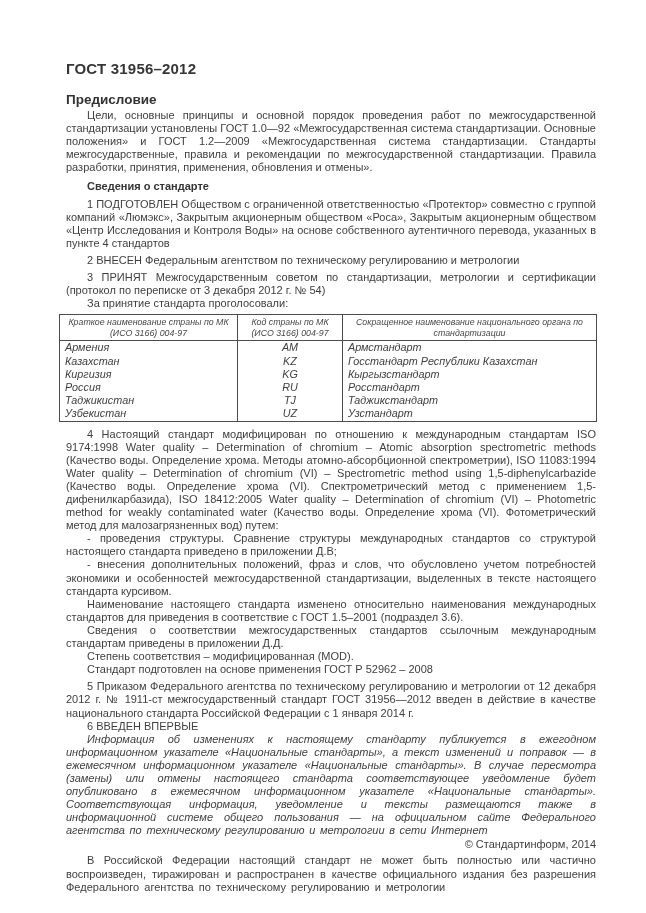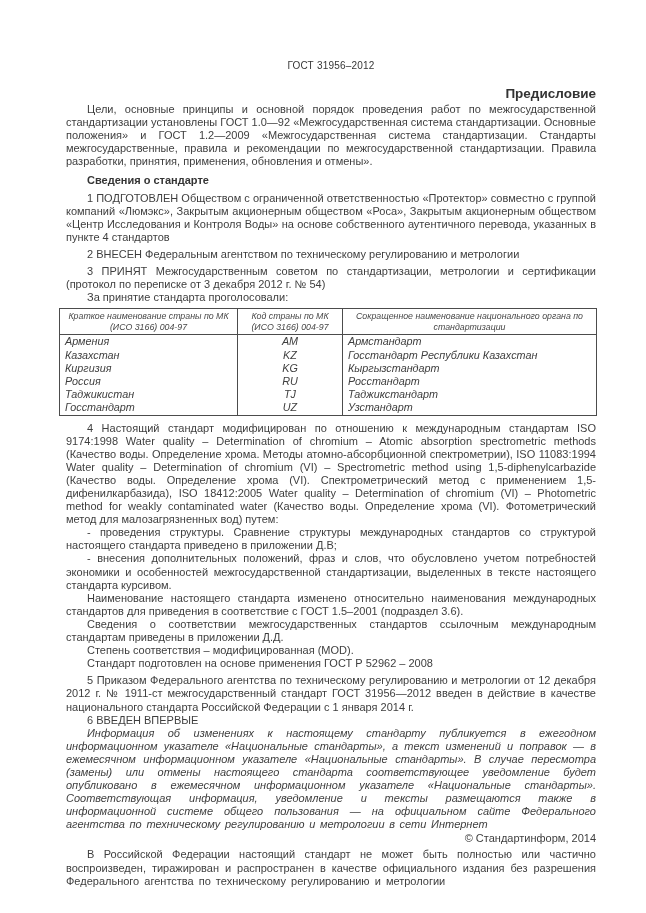--- a/index.html
+++ b/index.html
@@ -10,26 +10,25 @@
     font-family:"Liberation Sans", sans-serif;
     color:#3e3e3e;
     overflow:hidden;
   }
   .content {
     position:absolute;
     left:66px; top:60px;
     width:530px;
   }
   .doc-code {
-    font-size:10px; font-weight:normal; color:#363636;
+    font-size:15px; font-weight:bold; color:#363636;
     letter-spacing:0.2px;
-    text-align:center;
   }
   .title {
-    font-size:13.5px; font-weight:bold; text-align:right;
+    font-size:13.5px; font-weight:bold; text-align:left;
     margin:15px 0 2px 0; color:#333333;
   }
   .para {
     margin:0;
     font-size:11px; line-height:13.1px;
     text-align:justify; text-indent:21px;
     color:#3e3e3e;
   }
   .mt4 { margin-top:4px; }
   .mt6 { margin-top:6px; }
@@ -116,21 +115,21 @@
           <td class="tl">Россия</td>
           <td class="tc">RU</td>
           <td class="tl">Росстандарт</td>
         </tr>
         <tr>
           <td class="tl">Таджикистан</td>
           <td class="tc">TJ</td>
           <td class="tl">Таджикстандарт</td>
         </tr>
         <tr>
-          <td class="tl">Госстандарт</td>
+          <td class="tl">Узбекистан</td>
           <td class="tc">UZ</td>
           <td class="tl">Узстандарт</td>
         </tr>
       </tbody>
     </table>
 
     <p class="para">4 Настоящий стандарт модифицирован по отношению к международным стандартам ISO 9174:1998 Water quality – Determination of chromium – Atomic absorption spectrometric methods (Качество воды. Определение хрома. Методы атомно-абсорбционной спектрометрии), ISO 11083:1994 Water quality – Determination of chromium (VI) – Spectrometric method using 1,5-diphenylcarbazide (Качество воды. Определение хрома (VI). Спектрометрический метод с применением 1,5-дифенилкарбазида), ISO 18412:2005 Water quality – Determination of chromium (VI) – Photometric method for weakly contaminated water (Качество воды. Определение хрома (VI). Фотометрический метод для малозагрязненных вод) путем:</p>
     <p class="para">- проведения структуры. Сравнение структуры международных стандартов со структурой настоящего стандарта приведено в приложении Д.В;</p>
     <p class="para">- внесения дополнительных положений, фраз и слов, что обусловлено учетом потребностей экономики и особенностей межгосударственной стандартизации, выделенных в тексте настоящего стандарта курсивом.</p>
     <p class="para">Наименование настоящего стандарта изменено относительно наименования международных стандартов для приведения в соответствие с ГОСТ 1.5–2001 (подраздел 3.6).</p>

